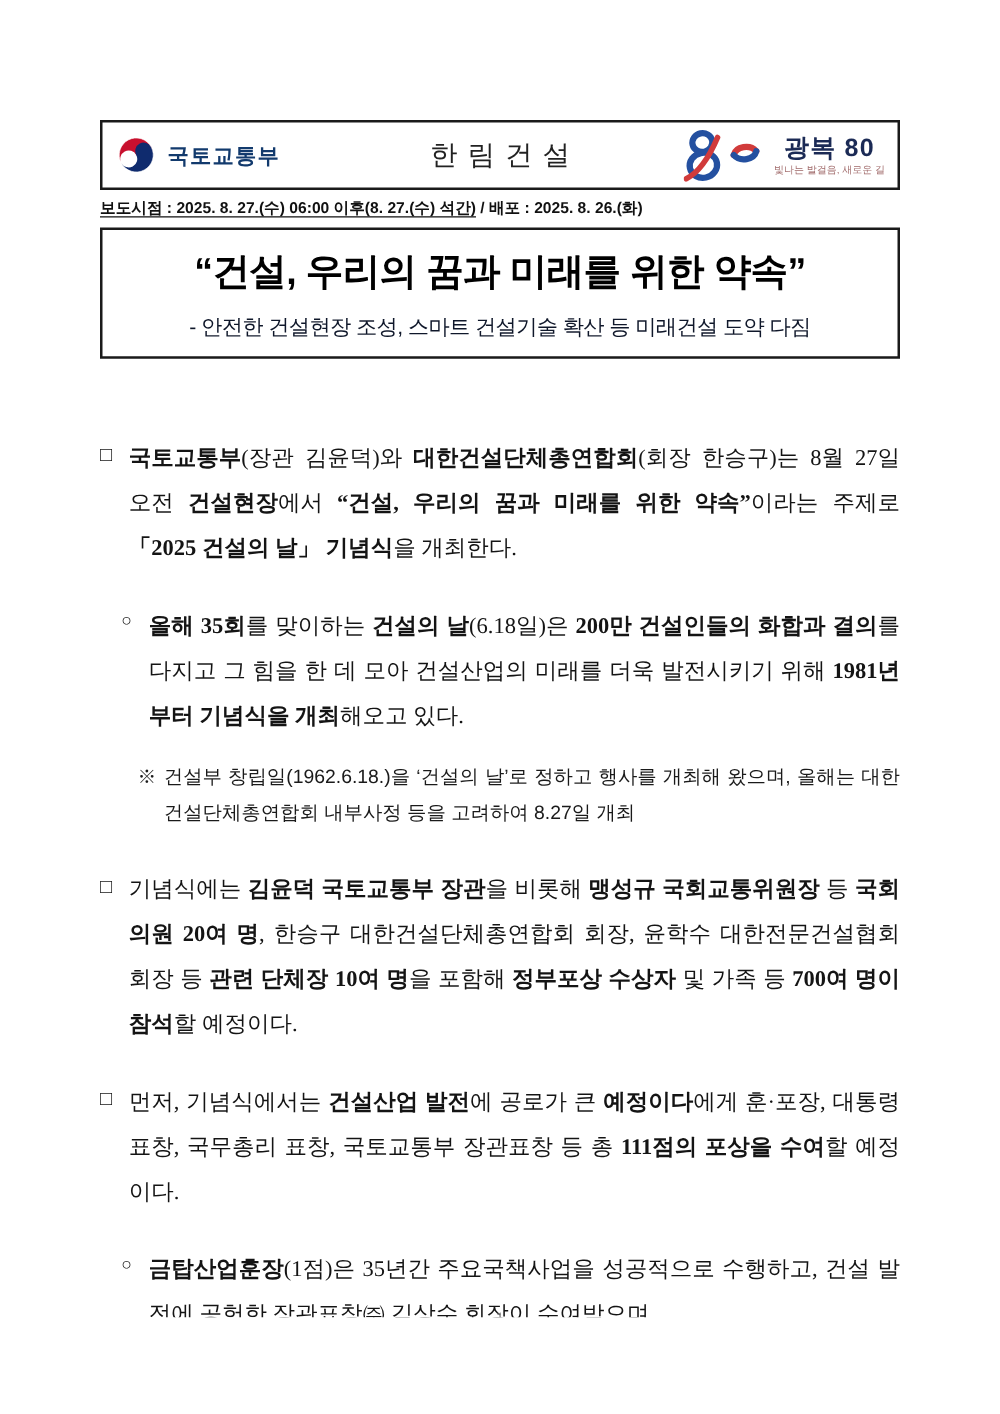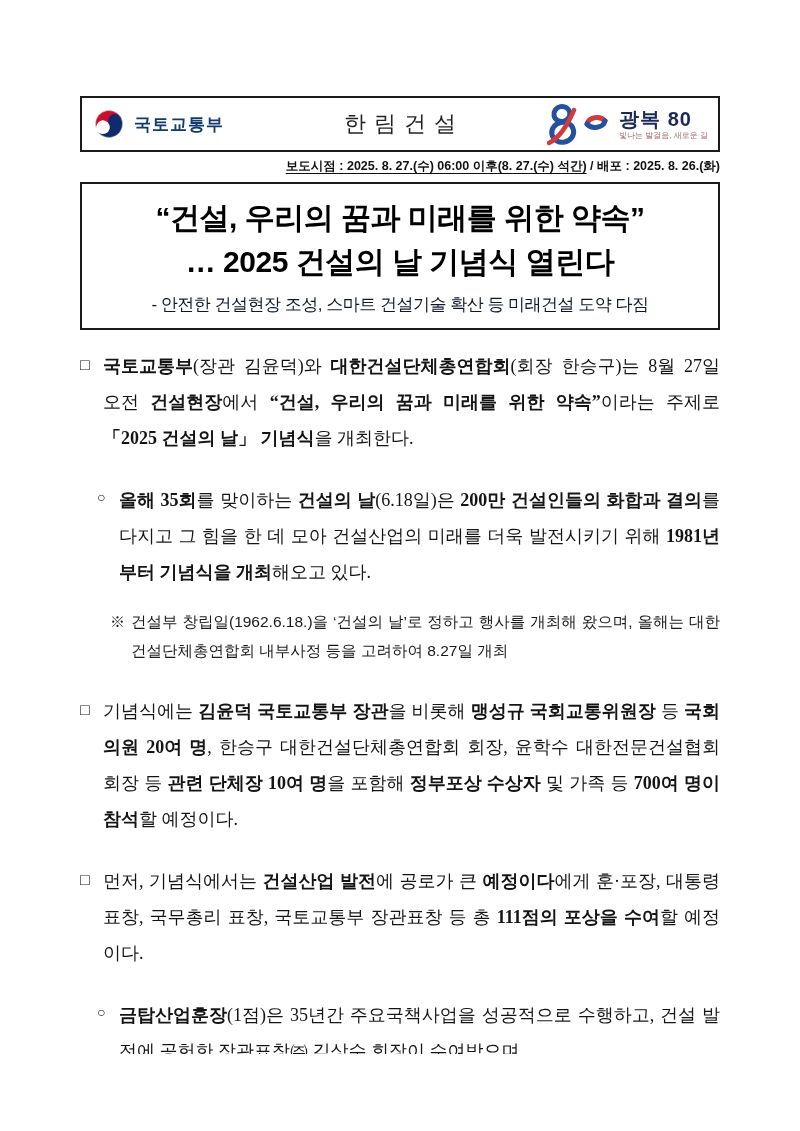--- a/index.html
+++ b/index.html
@@ -24,33 +24,32 @@
   .ministry-name{
     font-family:"Liberation Sans", sans-serif;
     font-weight:bold;font-size:17px;color:#123a6d;letter-spacing:1px;
   }
   .doc-type{
     position:absolute;left:50%;top:50%;transform:translate(-50%,-50%);
     font-family:"Liberation Sans", sans-serif;
     font-size:22px;letter-spacing:8px;color:#222;padding-left:8px;
   }
   .emblem{display:flex;align-items:center;gap:6px;}
-  .emblem-texts{display:flex;flex-direction:column;line-height:1.1;}
+  .emblem-texts{display:flex;flex-direction:column;line-height:1.1;align-items:center;}
   .emblem-title{
     font-family:"Liberation Sans", sans-serif;
     font-weight:bold;font-size:20px;color:#1b2a55;letter-spacing:1px;
   }
   .emblem-slogan{
     font-family:"Liberation Sans", sans-serif;
     font-size:8px;color:#a06a6a;margin-top:2px;letter-spacing:0px;
   }
   
   .timing-line{
     position:absolute;left:80px;top:158px;width:640px;
-    text-align:right;
     font-family:"Liberation Sans", sans-serif;
     font-weight:bold;font-size:12.5px;color:#111;
     white-space:nowrap;
   }
   .timing-underline{text-decoration:underline;text-underline-offset:3px;}
   
   .title-box{
     position:absolute;left:80px;top:182px;width:640px;
     border:2px solid #1a1a1a;box-sizing:border-box;
     padding:12px 8px 12px 8px;
@@ -137,21 +136,20 @@
       </span>
     </div>
   </div>
 
   <div class="timing-line">
     <span class="timing-underline">보도시점 : 2025. 8. 27.(수) 06:00 이후(8. 27.(수) 석간)</span><span> / 배포 : 2025. 8. 26.(화)</span>
   </div>
 
   <div class="title-box">
     <div class="title-line">“건설, 우리의 꿈과 미래를 위한 약속”</div>
-    <div class="title-line">… 2025 건설의 날 기념식 열린다</div>
     <div class="subtitle-line">- 안전한 건설현장 조성, 스마트 건설기술 확산 등 미래건설 도약 다짐</div>
   </div>
 
   <div class="body-area">
       <div class="para level1">
         <span class="bullet">□</span>
         <span class="ptext"><span class="b">국토교통부</span><span>(장관 김윤덕)와 </span><span class="b">대한건설단체총연합회</span><span>(회장 한승구)는 8월 27일 오전 </span><span class="b">건설현장</span><span>에서 </span><span class="b">“건설, 우리의 꿈과 미래를 위한 약속”</span><span>이라는 주제로 </span><span class="b">「2025 건설의 날」 기념식</span><span>을 개최한다.</span></span>
       </div>
       <div class="para level2">
         <span class="bullet">○</span>

